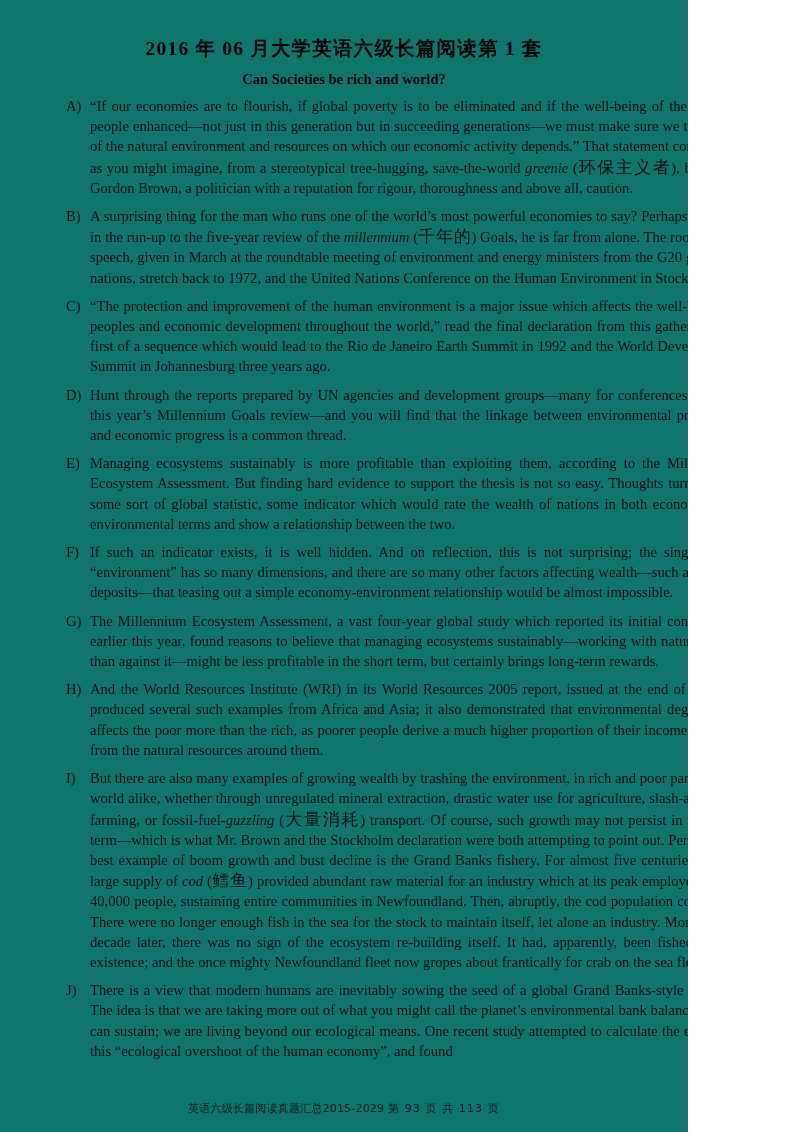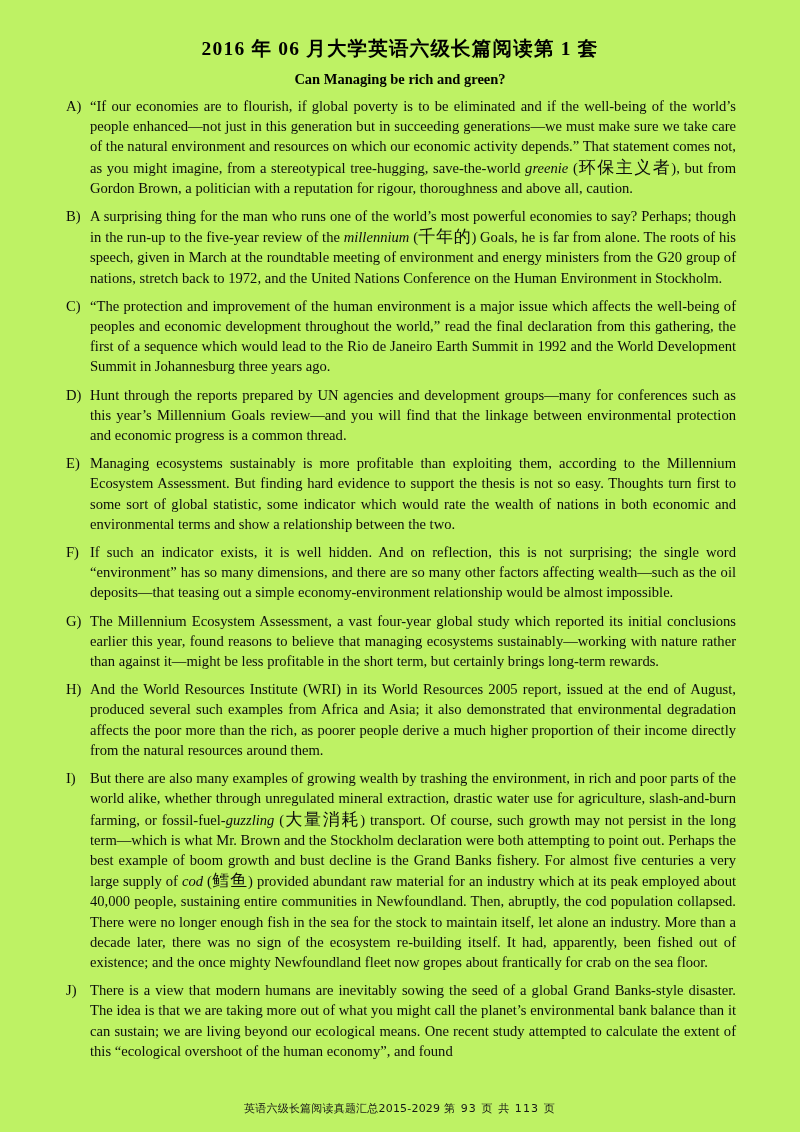--- a/index.html
+++ b/index.html
@@ -2,23 +2,23 @@
 <html><head>
 <meta charset="utf-8">
 <style>
   html, body {
     margin: 0;
     padding: 0;
     background: #ffffff;
   }
   .page {
     position: relative;
-    width: 800px;
+    width: 688px;
     height: 1132px;
-    background: #bef264;
+    background: #0f766e;
     box-sizing: border-box;
     overflow: hidden;
     font-family: "Liberation Serif", "DejaVu Serif", serif;
     color: #0b0b0b;
   }
   .page-title {
     text-align: center;
     font-family: "Liberation Serif", "DejaVu Serif", serif;
     font-size: 19.5px;
     font-weight: 700;
@@ -90,21 +90,21 @@
     letter-spacing: 1.1px;
   }
 </style>
 </head>
 <body>
 
 <div class="page">
 
   <h1 class="page-title">2016 年 06 月大学英语六级长篇阅读第 1 套</h1>
 
-  <h2 class="article-title">Can Managing be rich and green?</h2>
+  <h2 class="article-title">Can Societies be rich and world?</h2>
 
   <div class="body-wrap">
 
   <div class="para">
         <div class="para-label">A)</div>
         <div class="para-text">“If our economies are to flourish, if global poverty is to be eliminated and if the well-being of the world’s people enhanced—not just in this generation but in succeeding generations—we must make sure we take care of the natural environment and resources on which our economic activity depends.” That statement comes not, as you might imagine, from a stereotypical tree-hugging, save-the-world <i>greenie</i> (<span class="cn">环保主义者</span>), but from Gordon Brown, a politician with a reputation for rigour, thoroughness and above all, caution.</div>
       </div>
       <div class="para">
         <div class="para-label">B)</div>
         <div class="para-text">A surprising thing for the man who runs one of the world’s most powerful economies to say? Perhaps; though in the run-up to the five-year review of the <i>millennium</i> (<span class="cn">千年的</span>) Goals, he is far from alone. The roots of his speech, given in March at the roundtable meeting of environment and energy ministers from the G20 group of nations, stretch back to 1972, and the United Nations Conference on the Human Environment in Stockholm.</div>

